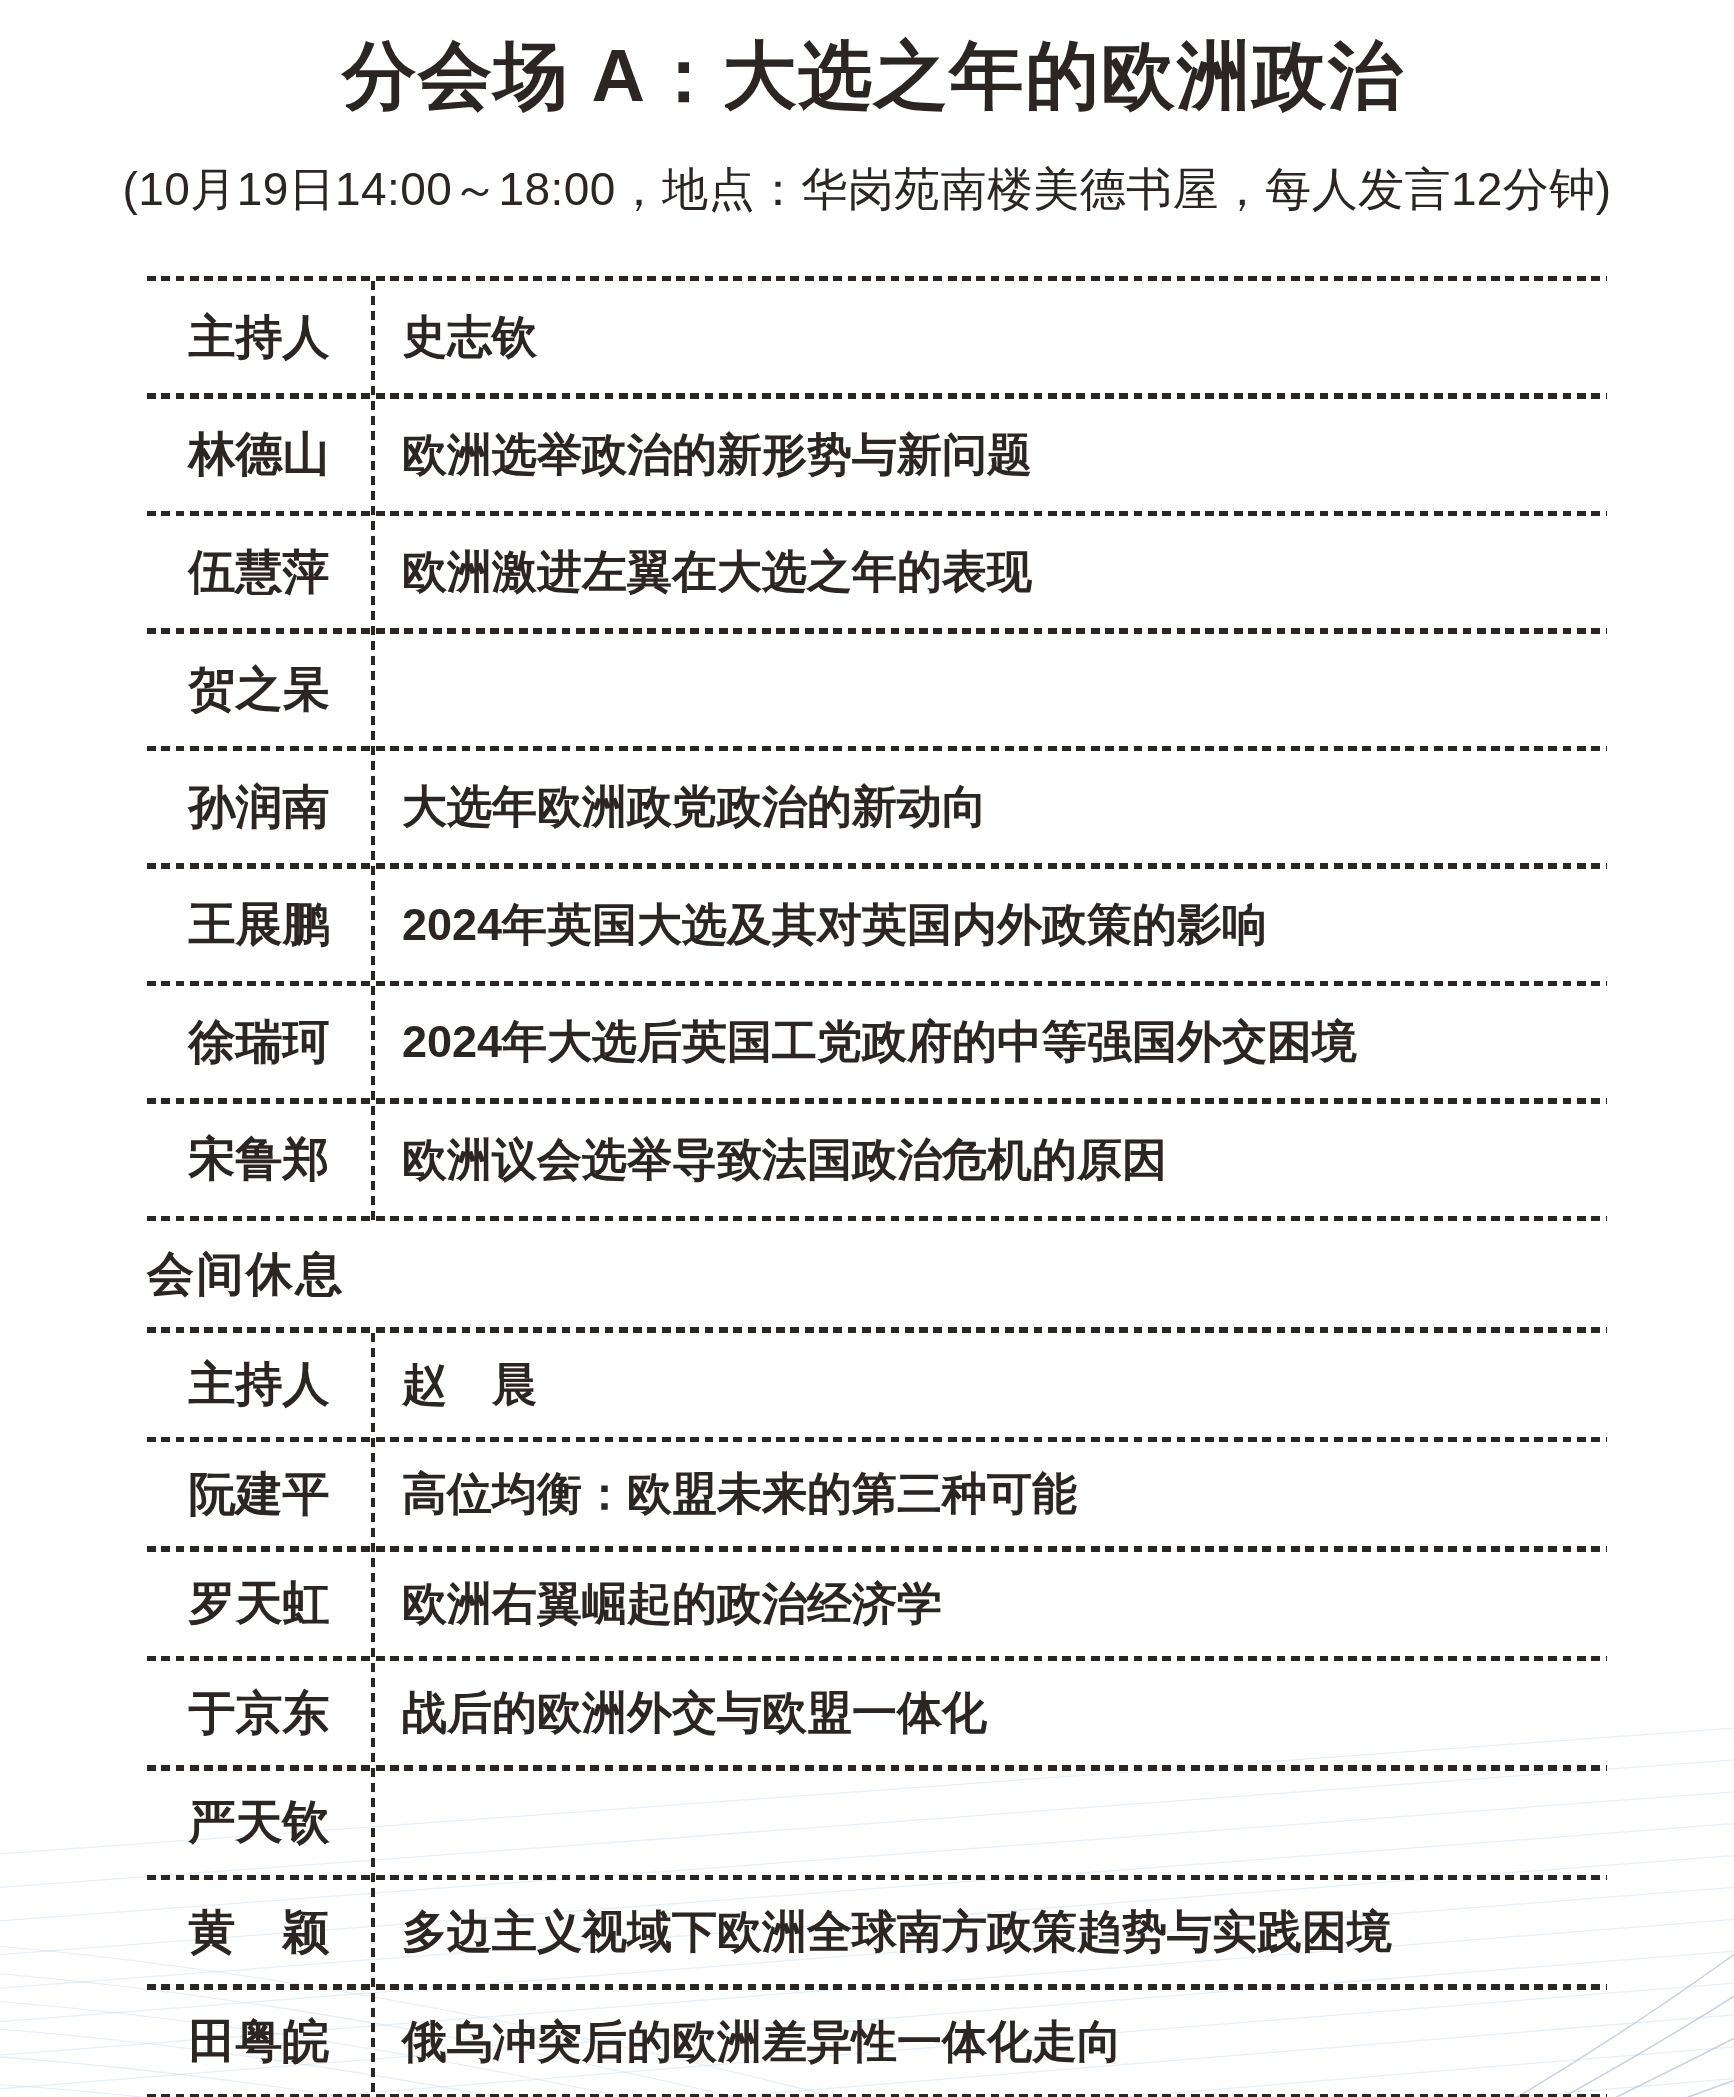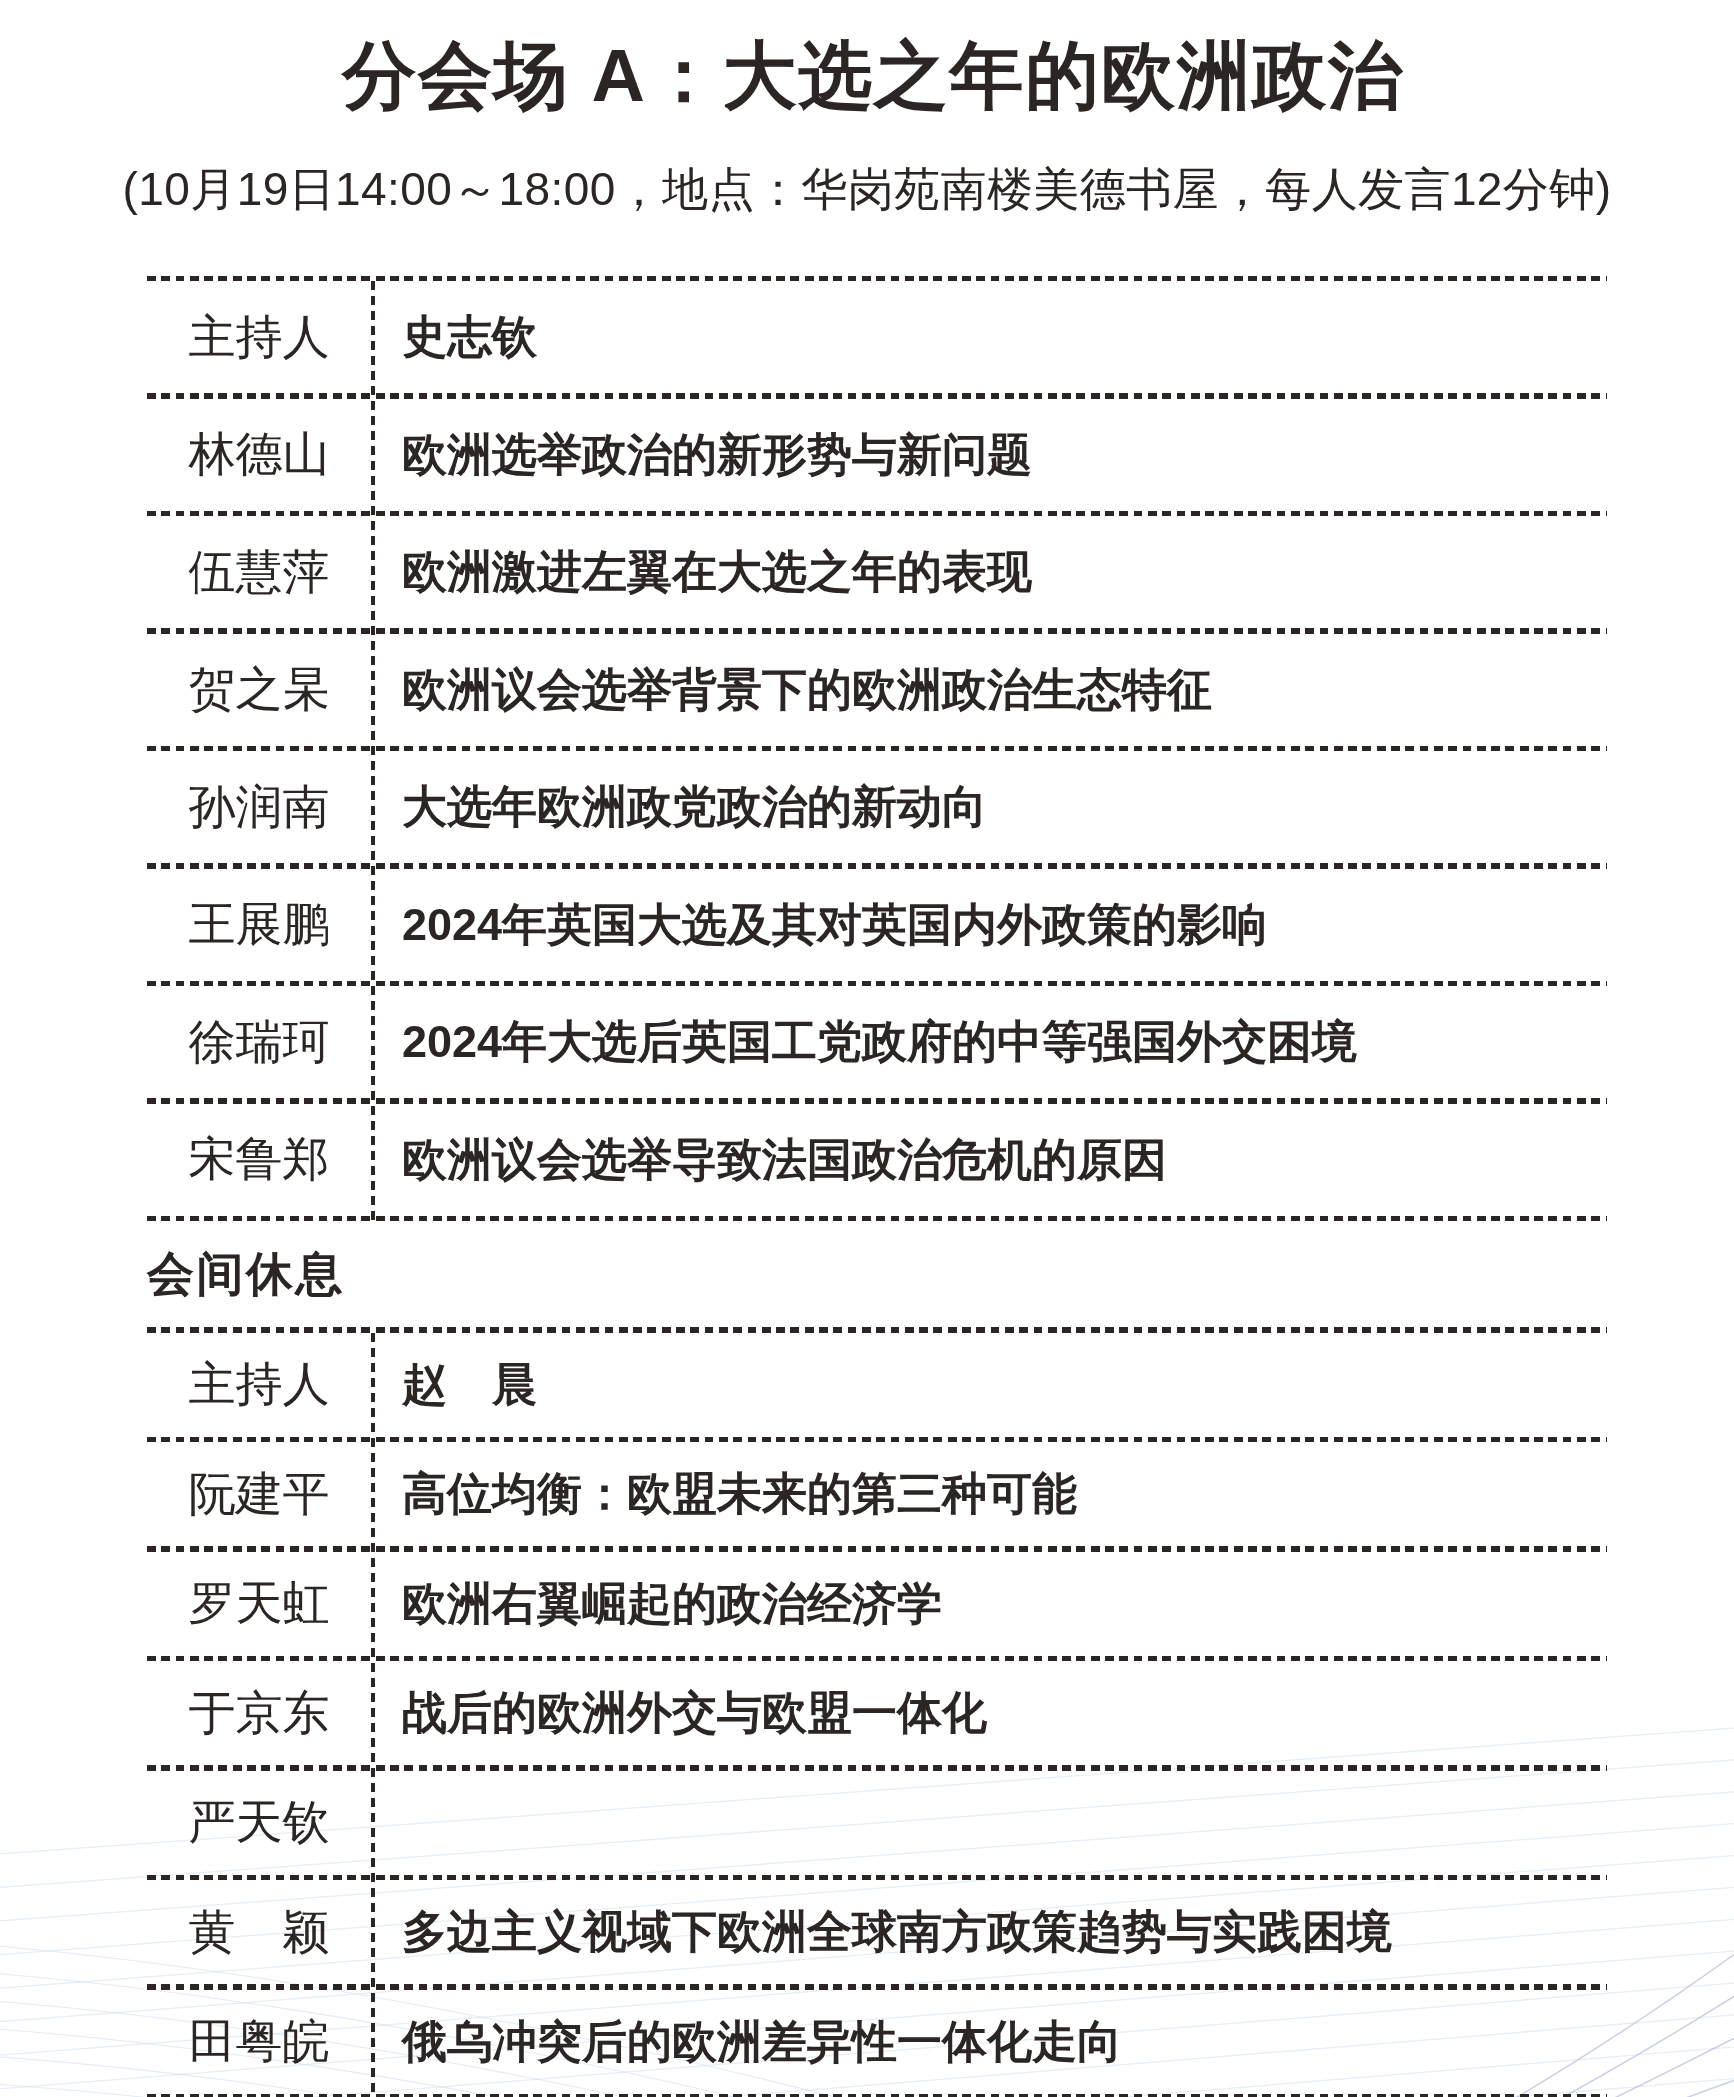--- a/index.html
+++ b/index.html
@@ -48,21 +48,21 @@
   .vline{
     position:absolute; left:224px; top:0; bottom:0; width:3.8px;
     background:repeating-linear-gradient(180deg, var(--ink) 0 8.8px, transparent 8.8px 15px);
   }
   .row{ display:flex; align-items:center; }
   .sec1 .row{ height:112px; }
   .sec2 .row{ height:104px; }
   .cell-name{
     width:224px;
     display:flex; justify-content:center;
-    font-size:47px; font-weight:400;
+    font-size:47px; font-weight:700;
     white-space:pre;
   }
   .cell-topic{
     flex:1;
     padding-left:31px;
     font-size:45px; font-weight:700;
     white-space:pre;
   }
   .row-break{
     height:106px;
@@ -133,21 +133,20 @@
           <div class="cell-topic">欧洲选举政治的新形势与新问题</div>
         </div>
         <div class="dotline"></div>
         <div class="row">
           <div class="cell-name">伍慧萍</div>
           <div class="cell-topic">欧洲激进左翼在大选之年的表现</div>
         </div>
         <div class="dotline"></div>
         <div class="row">
           <div class="cell-name">贺之杲</div>
-          <div class="cell-topic">欧洲议会选举背景下的欧洲政治生态特征</div>
         </div>
         <div class="dotline"></div>
         <div class="row">
           <div class="cell-name">孙润南</div>
           <div class="cell-topic">大选年欧洲政党政治的新动向</div>
         </div>
         <div class="dotline"></div>
         <div class="row">
           <div class="cell-name">王展鹏</div>
           <div class="cell-topic">2024年英国大选及其对英国内外政策的影响</div>

